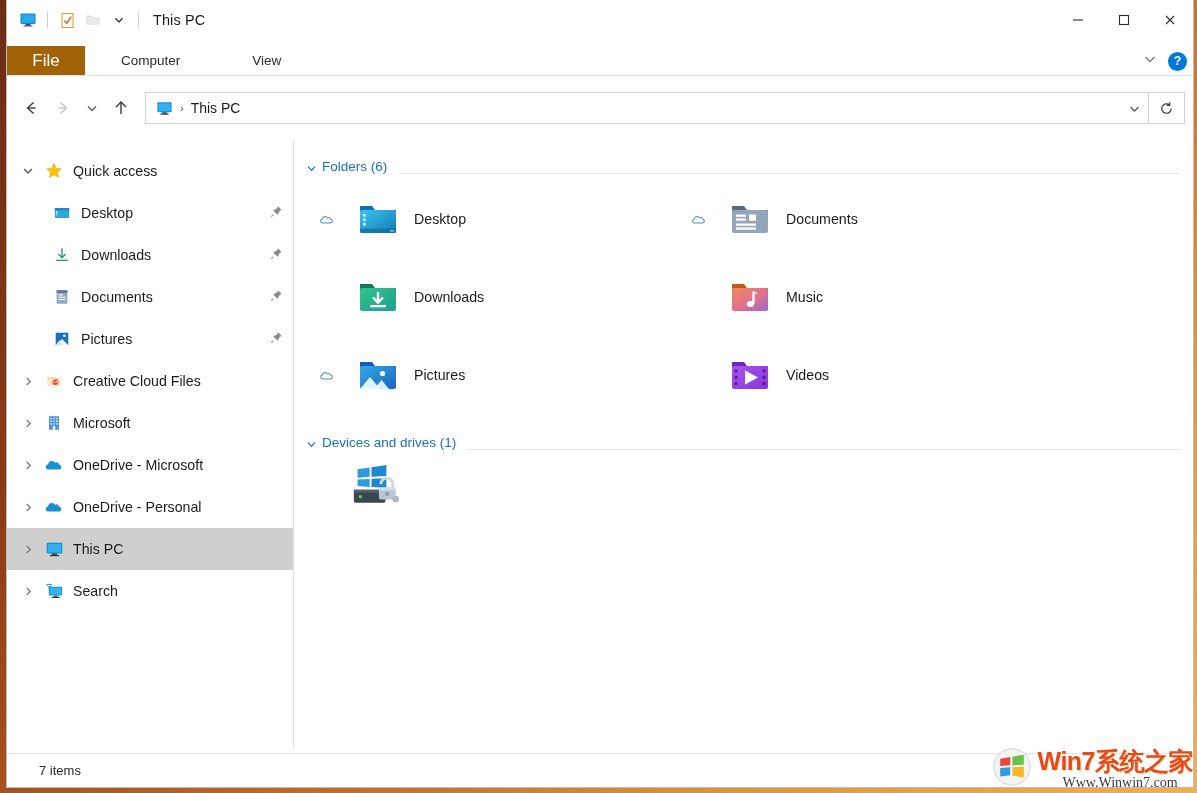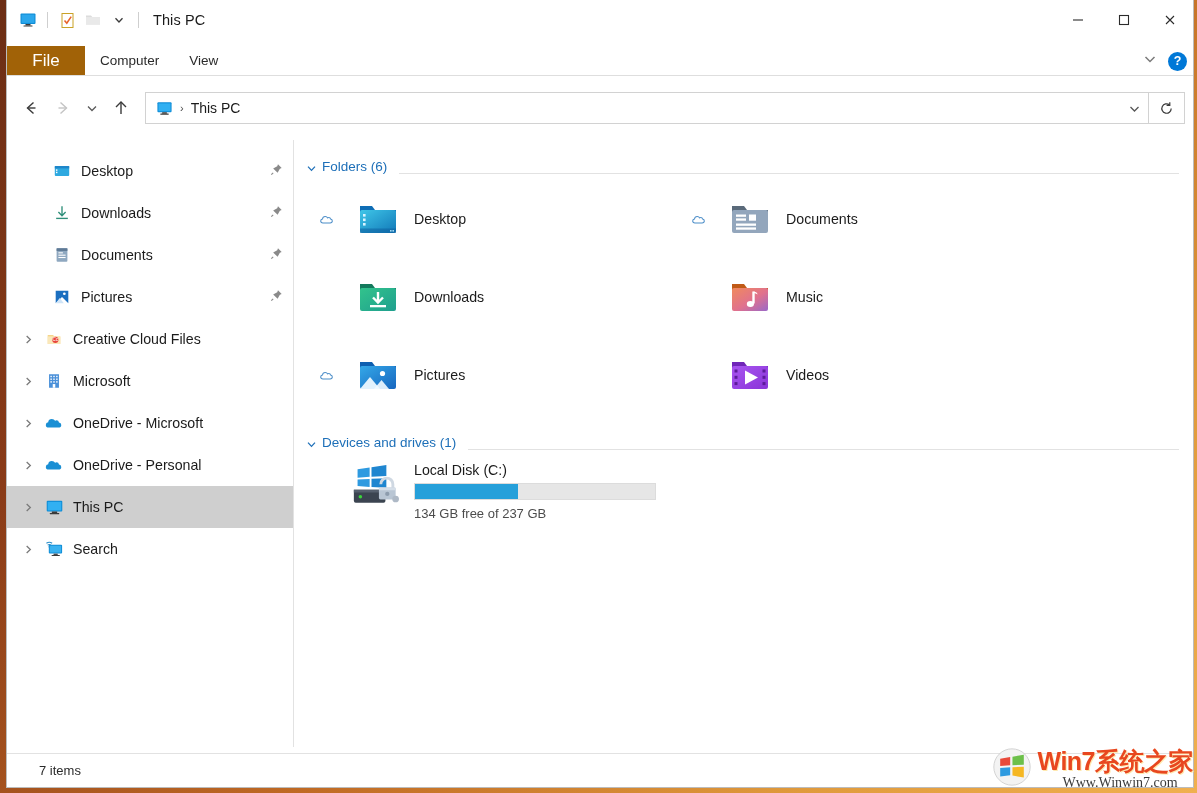--- a/index.html
+++ b/index.html
@@ -63,21 +63,21 @@
     position: relative;
     border-bottom: 1px solid #dedede;
   }
   .tab-file {
     background: #a16207; color: #ffffff;
     width: 78px;
     display: flex; align-items: center; justify-content: center;
     font-size: 17px;
   }
   .tab {
-    padding: 0 15px;
+    padding: 0 36px;
     display: flex; align-items: center;
     font-size: 13.5px; color: #2b2b2b;
   }
   .ribbon-right {
     position: absolute; right: 6px; top: 0; height: 30px;
     display: flex; align-items: center; gap: 10px;
   }
   .help-circle {
     width: 19px; height: 19px; border-radius: 50%;
     background: #0078d7; color: #fff;
@@ -361,20 +361,33 @@
         <path d="M11.5 1.2 L11.5 4.6 L8.1 4.6" stroke="#3a3a3a" stroke-width="1.3" fill="none"></path>
       </svg>
     </div>
 
   </div>
 
   <div class="bodysplit">
 
     <div class="navpane">
 
+      <div class="navitem lvl0">
+        <span class="chev">
+          <svg width="12" height="12" viewBox="0 0 12 12">
+              <path d="M2.2 4 L6 8 L9.8 4" stroke="#5a5a5a" stroke-width="1.4" fill="none"></path>
+            </svg>
+        </span>
+        <span class="navicon">
+          <svg width="18" height="18" viewBox="0 0 20 20">
+            <path d="M10 1.6 L12.4 7 L18.2 7.6 L13.8 11.5 L15.1 17.2 L10 14.2 L4.9 17.2 L6.2 11.5 L1.8 7.6 L7.6 7 Z" fill="#fdc500" stroke="#e0a800" stroke-width=".6"></path>
+          </svg>
+        </span>
+        <span class="navlabel">Quick access</span>
+      </div>
 
       <div class="navitem lvl1">
         <span class="navicon">
           <svg width="18" height="18" viewBox="0 0 20 20">
             <rect x="2" y="4.5" width="16" height="11" rx="1" fill="#2ea9e0"></rect>
             <rect x="2" y="4.5" width="16" height="2.6" fill="#1e86c9"></rect>
             <rect x="3.3" y="8.2" width="1.6" height="1.6" fill="#fff"></rect>
             <rect x="3.3" y="10.8" width="1.6" height="1.6" fill="#fff"></rect>
           </svg>
         </span>
@@ -726,27 +739,20 @@
               <path d="M2 27 h34 v3 H2 Z" fill="#555f6d"></path>
               <circle cx="9" cy="34.5" r="1.9" fill="#3ad63a"></circle>
 
               <path d="M31 21 a6.5 6.5 0 0 1 13 0 v4" fill="none" stroke="#cfd8e2" stroke-width="3.1"></path>
               <rect x="29" y="24.5" width="18" height="13" rx="1.6" fill="#b9c6d4"></rect>
               <rect x="29" y="24.5" width="18" height="3.2" rx="1" fill="#d5dee8"></rect>
               <circle cx="38" cy="31.5" r="2.3" fill="#8d9cad"></circle>
               <circle cx="47" cy="37" r="3.6" fill="#aeb9c6"></circle>
             </svg>
           </div>
-          <div class="driveinfo">
-            <div class="drivename">Local Disk (C:)</div>
-            <div class="drivebar">
-              <div class="drivefill" id="drive-fill" style="width: 43%;"></div>
-            </div>
-            <div class="drivefree">134 GB free of 237 GB</div>
-          </div>
         </div>
       </div>
     </div>
   </div>
 
   <div class="statusbar">
     <span class="statustext">7 items</span>
   </div>
 
 </div>

